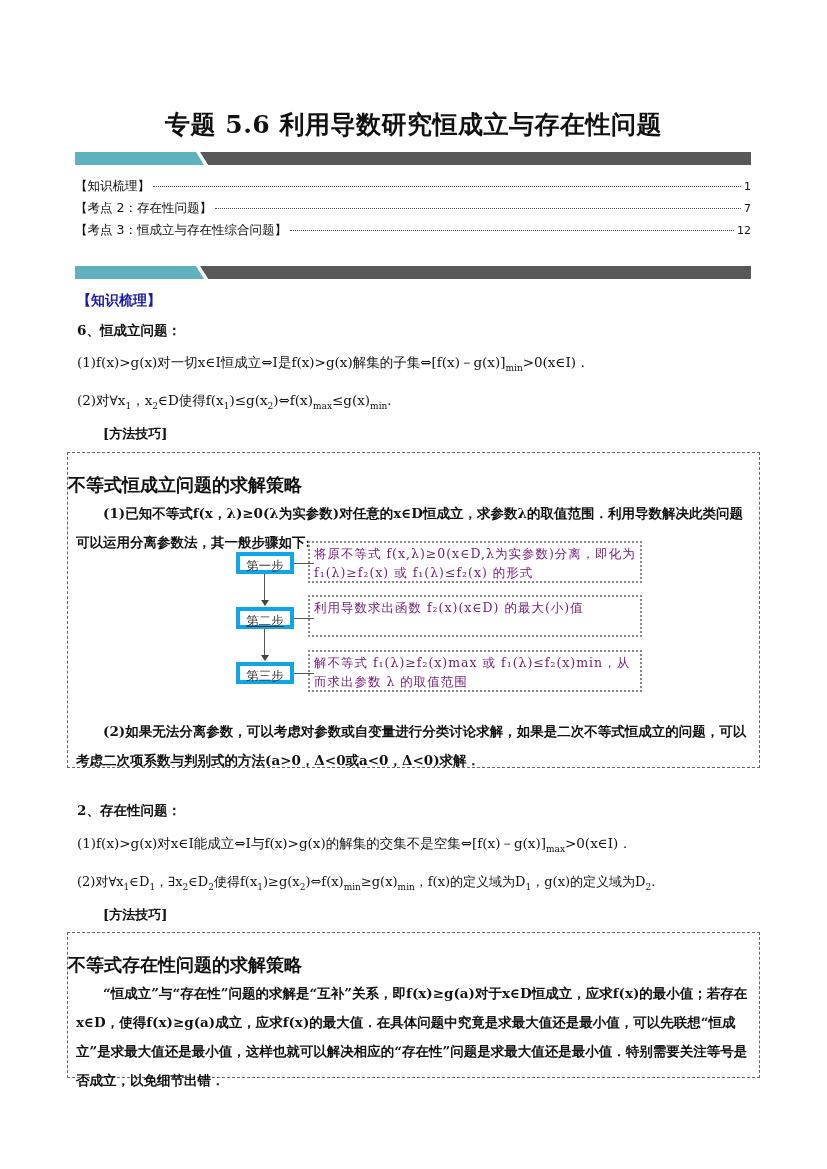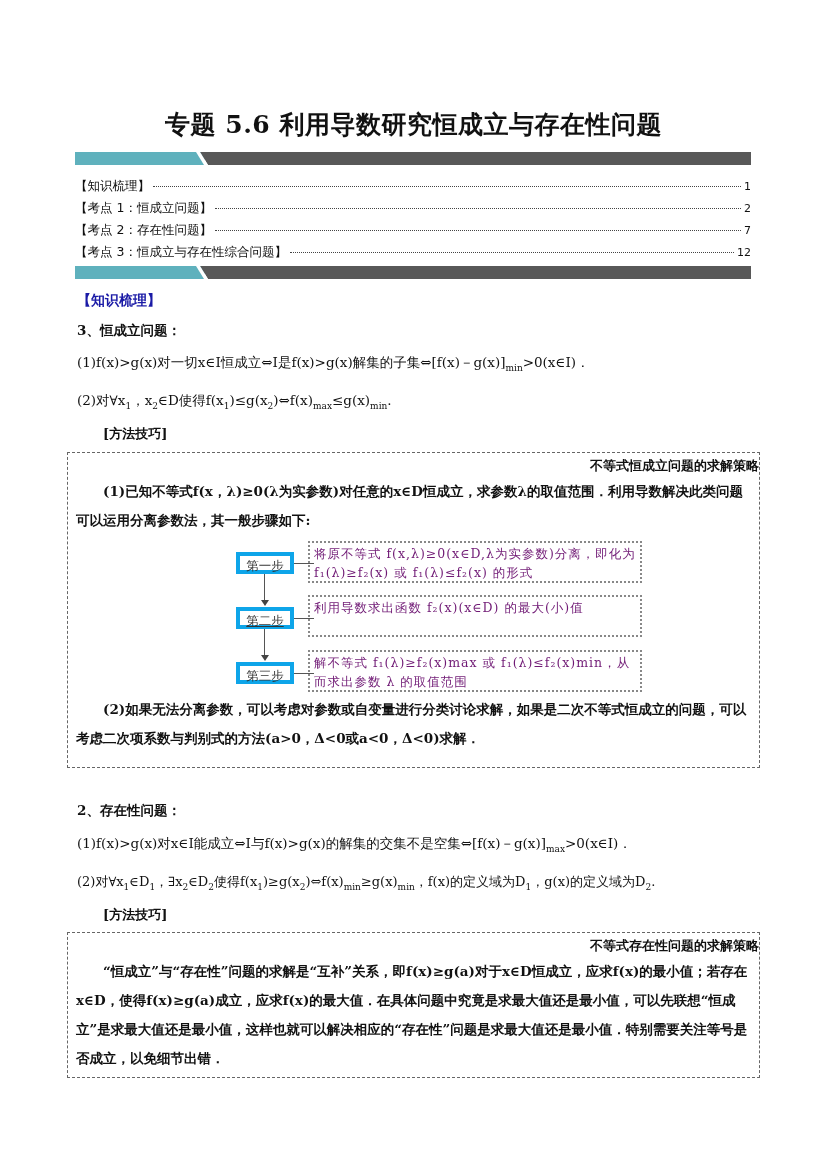--- a/index.html
+++ b/index.html
@@ -18,21 +18,21 @@
   .toc-row { display: flex; align-items: baseline; height: 22px; }
   .toc-row .lbl { white-space: nowrap; }
   .toc-row .dots { flex: 1; border-bottom: 1px dotted #444; margin: 0 3px; transform: translateY(-3px); }
   .toc-row .pg { white-space: nowrap; font-size: 11px; }
   .section-head { position: absolute; left: 77px; top: 292px; color: #1a1aa6; font-weight: bold; font-size: 14px; }
   .p { position: absolute; left: 77px; font-size: 13.5px; white-space: nowrap; }
   .b { font-weight: bold; }
   sub { font-size: 9px; }
   .method { position: absolute; left: 103px; font-size: 13px; font-weight: bold; }
   .box { position: absolute; left: 67px; width: 693px; border: 1px dashed #666; box-sizing: border-box; }
-  .box-title { text-align: right; font-weight: bold; font-size: 13px; margin-top: 4px; }
+  .box-title { text-align: left; font-weight: bold; font-size: 18px; margin-top: 20px; }
   .box-text { font-size: 13.5px; font-weight: bold; line-height: 29px; padding: 0 8px; }
   .indent { text-indent: 2em; }
   .step { position: absolute; width: 58px; height: 22px; border: 4px solid #0ea5e9; box-sizing: border-box;
           font-size: 12.5px; text-align: center; line-height: 20px; color: #333; }
   .stepdesc { position: absolute; width: 334px; height: 42px; border: 2px dotted #888; box-sizing: border-box;
               font-size: 12.5px; line-height: 19px; padding: 1px 4px; color: #701a75; letter-spacing: 1px; }
   .hline { position: absolute; height: 1px; background: #555; width: 20px; }
   .vline { position: absolute; width: 1px; background: #555; }
   .arrowhead { position: absolute; width: 0; height: 0; border-left: 4px solid transparent;
                border-right: 4px solid transparent; border-top: 6px solid #444; }
@@ -48,45 +48,40 @@
   <div class="slash"></div>
 </div>
 
 <div class="toc">
   <div class="toc-row">
     <span class="lbl">【知识梳理】</span>
     <span class="dots"></span>
     <span class="pg">1</span>
   </div>
   <div class="toc-row">
-    <span class="lbl">【考点 1：恒成立问题】</span>
-    <span class="dots"></span>
-    <span class="pg">2</span>
-  </div>
-  <div class="toc-row">
     <span class="lbl">【考点 2：存在性问题】</span>
     <span class="dots"></span>
     <span class="pg">7</span>
   </div>
   <div class="toc-row">
     <span class="lbl">【考点 3：恒成立与存在性综合问题】</span>
     <span class="dots"></span>
     <span class="pg">12</span>
   </div>
 </div>
 
 <div class="banner" style="top:266px;">
   <div class="teal"></div>
   <div class="dark"></div>
   <div class="slash"></div>
 </div>
 
 <div class="section-head">【知识梳理】</div>
 
-<div class="p b" style="top:322px;">3、恒成立问题：</div>
+<div class="p b" style="top:322px;">6、恒成立问题：</div>
 
 <div class="p" style="top:354px;">
   <span>(1)f(x)&gt;g(x)对一切x∈I恒成立⇔I是f(x)&gt;g(x)解集的子集⇔[f(x)－g(x)]</span><sub>min</sub><span>&gt;0(x∈I)．</span>
 </div>
 
 <div class="p" style="top:392px;">
   <span>(2)对∀x</span><sub>1</sub><span>，x</span><sub>2</sub><span>∈D使得f(x</span><sub>1</sub><span>)≤g(x</span><sub>2</sub><span>)⇔f(x)</span><sub>max</sub><span>≤g(x)</span><sub>min</sub><span>.</span>
 </div>
 
 <div class="method" style="top:425px;">[方法技巧]</div>

